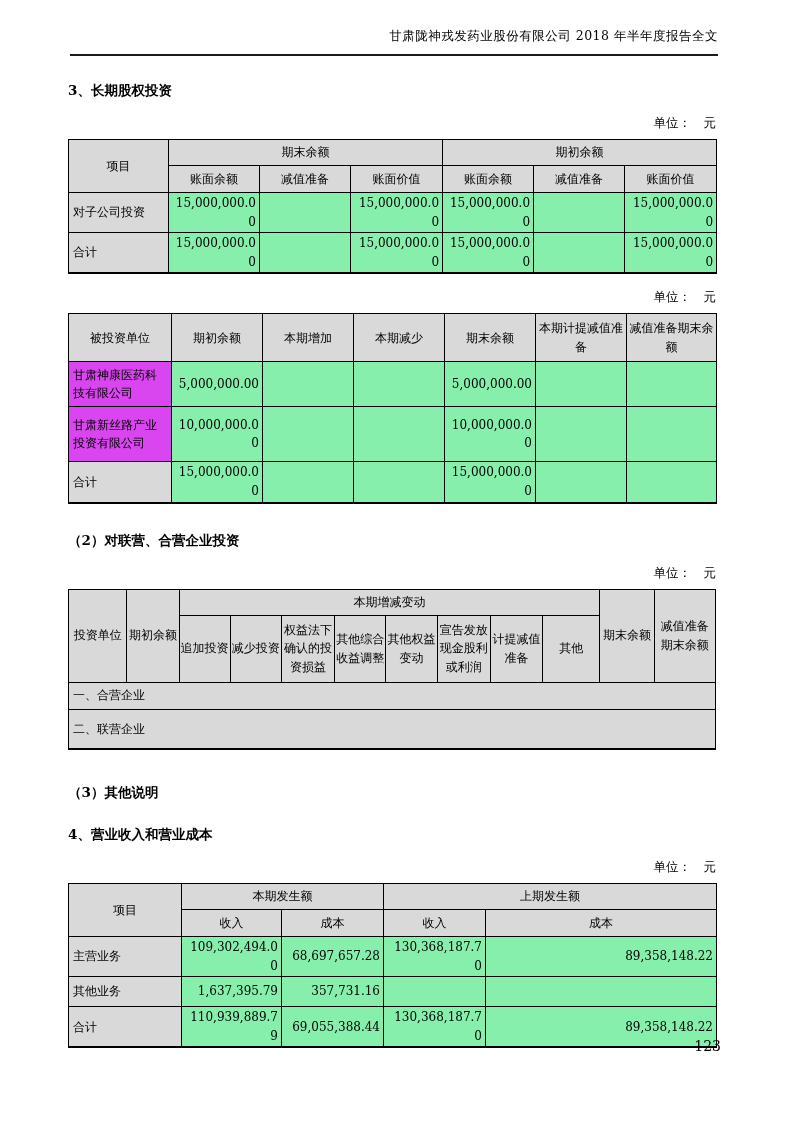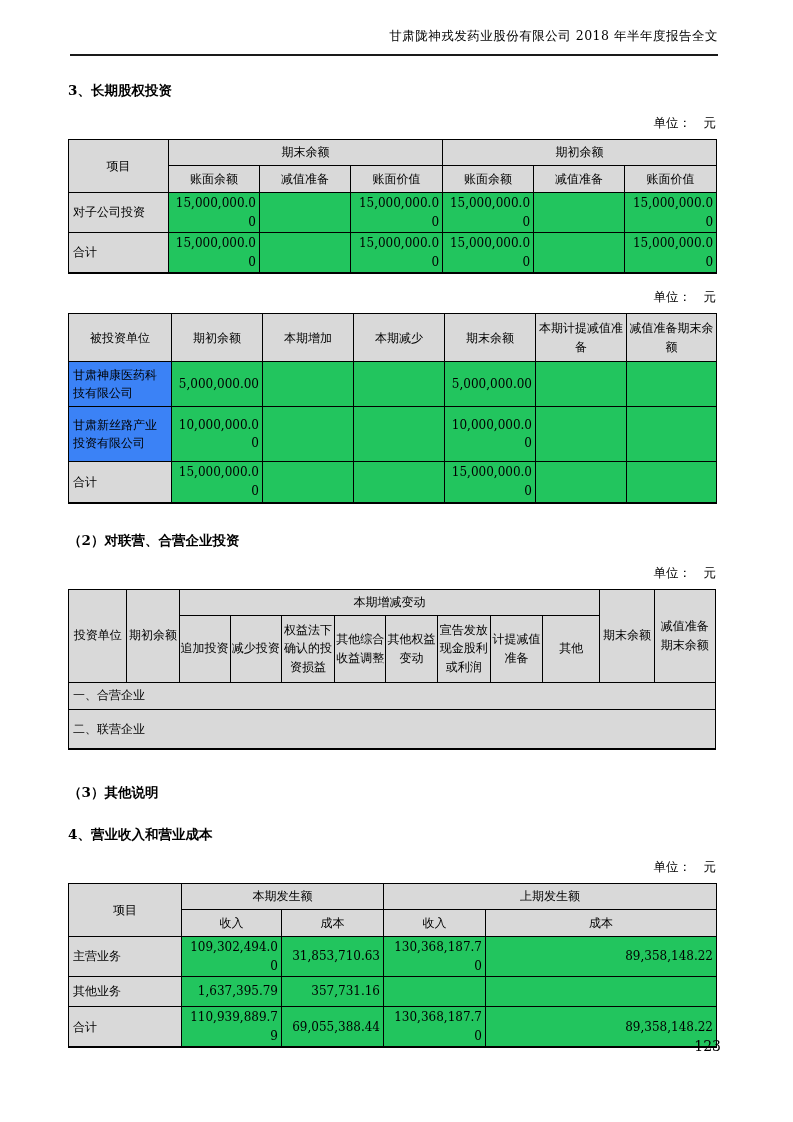--- a/index.html
+++ b/index.html
@@ -24,22 +24,22 @@
   table{
     border-collapse:collapse;width:100%;table-layout:fixed;
     border:1px solid #000;border-bottom:2px solid #000;
   }
   th,td{
     border:1px solid #000;font-size:12px;font-weight:normal;
     overflow:hidden;word-break:break-all;line-height:1.55;
     box-sizing:border-box;
   }
   th{background:#d9d9d9;text-align:center;padding:1px 2px;}
-  td.num{text-align:right;padding:1px 3px;background:#22c55e;}
-  td.lbl{text-align:left;padding:1px 4px;background:#3b82f6;}
+  td.num{text-align:right;padding:1px 3px;background:#86efac;}
+  td.lbl{text-align:left;padding:1px 4px;background:#d946ef;}
   td.gray,th.gray{background:#d9d9d9;font-family:Liberation Serif, serif;}
   tr.h25{height:26px;}
   tr.h27{height:27px;}
   tr.h28{height:40px;}
   tr.h30{height:30px;}
   tr.h45{height:45px;}
   tr.h48{height:48px;}
   tr.h55{height:55px;}
   tr.h67{height:67px;}
   .t3table th{padding:1px 1px;}
@@ -234,21 +234,21 @@
           <th>收入</th>
           <th>成本</th>
           <th>收入</th>
           <th>成本</th>
         </tr>
       </thead>
       <tbody>
         <tr class="h30">
           <td class="lbl gray">主营业务</td>
           <td class="num">109,302,494.00</td>
-          <td class="num">31,853,710.63</td>
+          <td class="num">68,697,657.28</td>
           <td class="num">130,368,187.70</td>
           <td class="num">89,358,148.22</td>
         </tr>
         <tr class="h30">
           <td class="lbl gray">其他业务</td>
           <td class="num">1,637,395.79</td>
           <td class="num">357,731.16</td>
           <td class="num"></td>
           <td class="num"></td>
         </tr>

